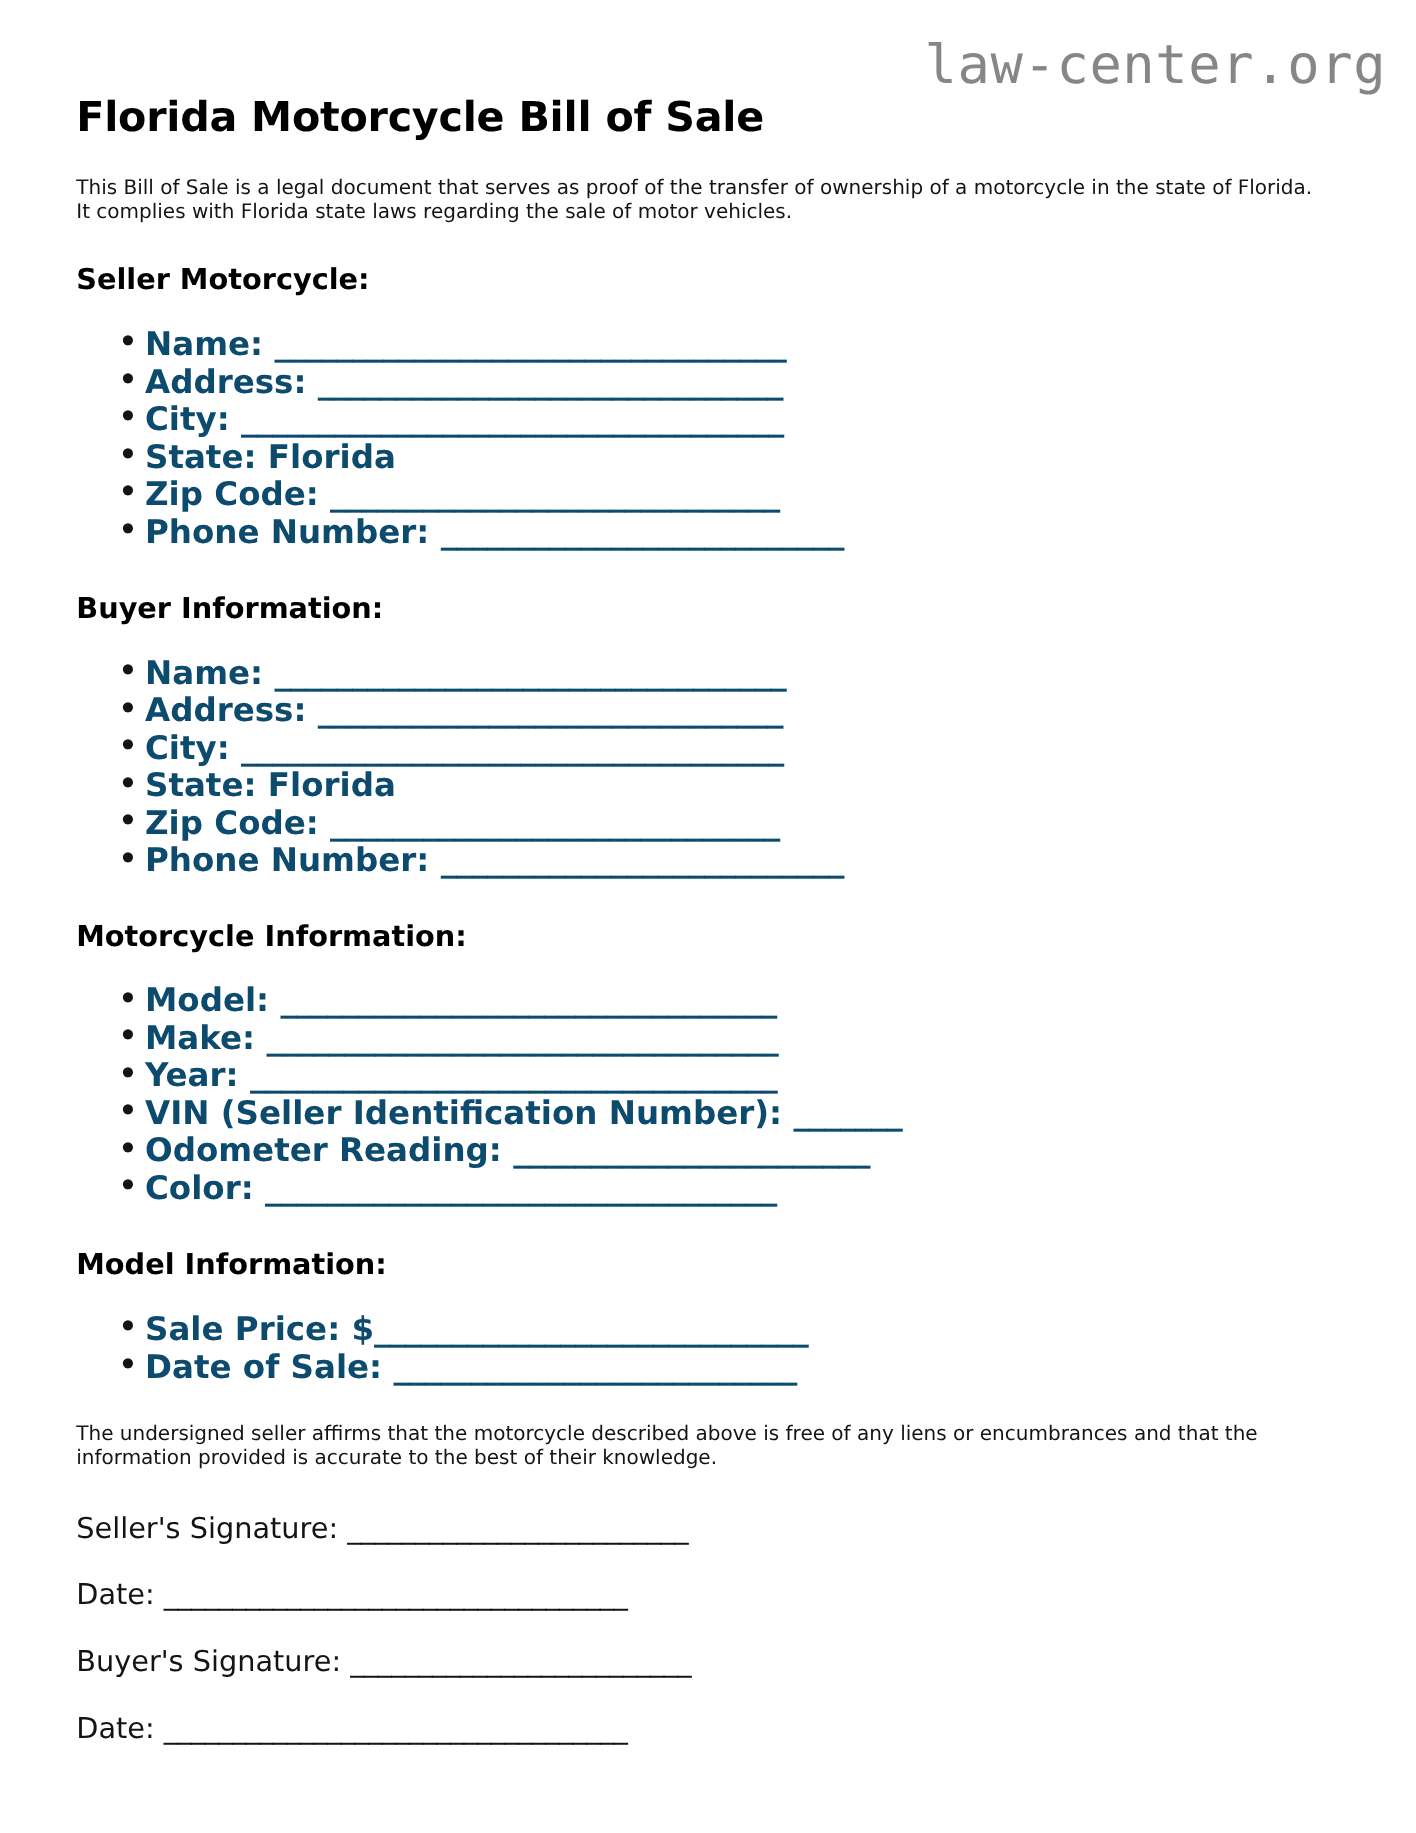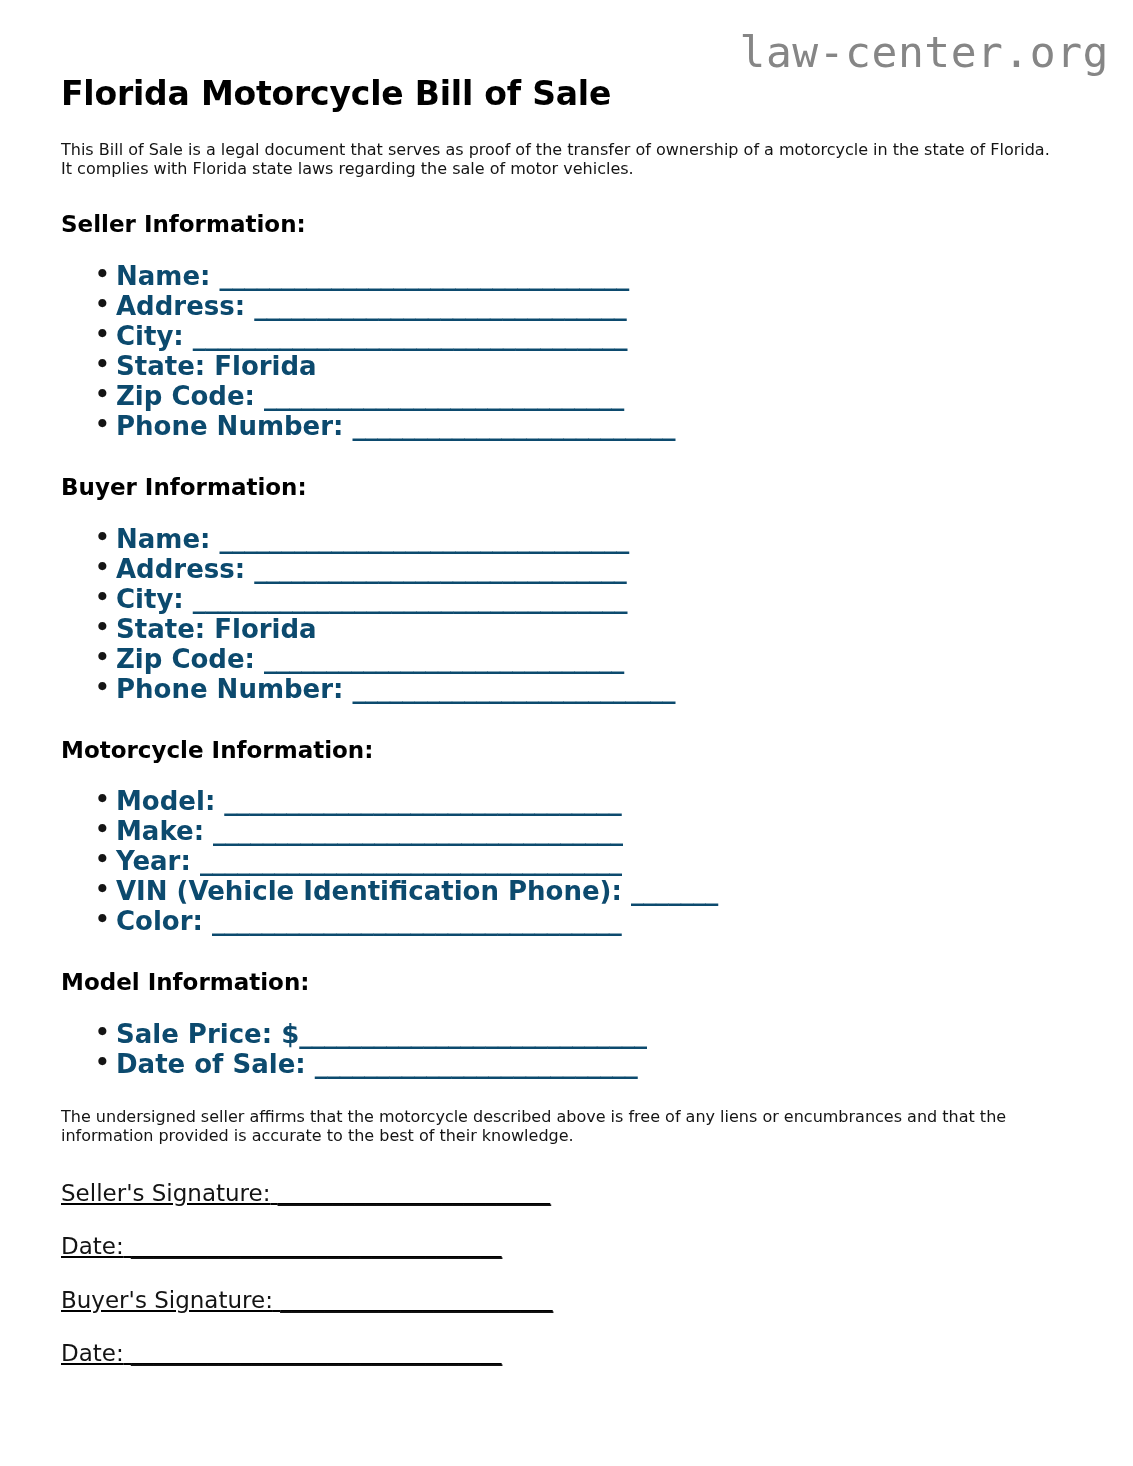--- a/index.html
+++ b/index.html
@@ -89,37 +89,36 @@
   }
   .sig-line {
     font-size: 23px;
     line-height: 1.19;
     margin: 26px 0 0 0;
     color: #141414;
     white-space: nowrap;
   }
   .sig-block {
     margin-top: 35px;
-    text-decoration: underline;
   }
 </style>
 </head>
 <body>
 
 <div class="page">
 
   <div class="watermark">law-center.org</div>
 
   <div class="content">
 
     <h1 class="doc-title">Florida Motorcycle Bill of Sale</h1>
 
     <p class="para">This Bill of Sale is a legal document that serves as proof of the transfer of ownership of a motorcycle in the state of Florida. It complies with Florida state laws regarding the sale of motor vehicles.</p>
 
-    <h2 class="section-heading">Seller Information:</h2>
+    <h2 class="section-heading">Seller Motorcycle:</h2>
     <ul class="field-list">
       <li><span>Name:</span> <span class="blank">_________________________________</span></li>
       <li><span>Address:</span> <span class="blank">______________________________</span></li>
       <li><span>City:</span> <span class="blank">___________________________________</span></li>
       <li><span>State:</span> <span>Florida</span></li>
       <li><span>Zip Code:</span> <span class="blank">_____________________________</span></li>
       <li><span>Phone Number:</span> <span class="blank">__________________________</span></li>
     </ul>
 
     <h2 class="section-heading">Buyer Information:</h2>
@@ -130,21 +129,22 @@
       <li><span>State:</span> <span>Florida</span></li>
       <li><span>Zip Code:</span> <span class="blank">_____________________________</span></li>
       <li><span>Phone Number:</span> <span class="blank">__________________________</span></li>
     </ul>
 
     <h2 class="section-heading">Motorcycle Information:</h2>
     <ul class="field-list">
       <li><span>Model:</span> <span class="blank">________________________________</span></li>
       <li><span>Make:</span> <span class="blank">_________________________________</span></li>
       <li><span>Year:</span> <span class="blank">__________________________________</span></li>
-      <li><span>VIN (Vehicle Identification Phone):</span> <span class="blank">_______</span></li>
+      <li><span>VIN (Seller Identification Number):</span> <span class="blank">_______</span></li>
+      <li><span>Odometer Reading:</span> <span class="blank">_______________________</span></li>
       <li><span>Color:</span> <span class="blank">_________________________________</span></li>
     </ul>
 
     <h2 class="section-heading">Model Information:</h2>
     <ul class="field-list">
       <li><span>Sale Price: $</span><span class="blank">____________________________</span></li>
       <li><span>Date of Sale:</span> <span class="blank">__________________________</span></li>
     </ul>
 
     <p class="para">The undersigned seller affirms that the motorcycle described above is free of any liens or encumbrances and that the information provided is accurate to the best of their knowledge.</p>

